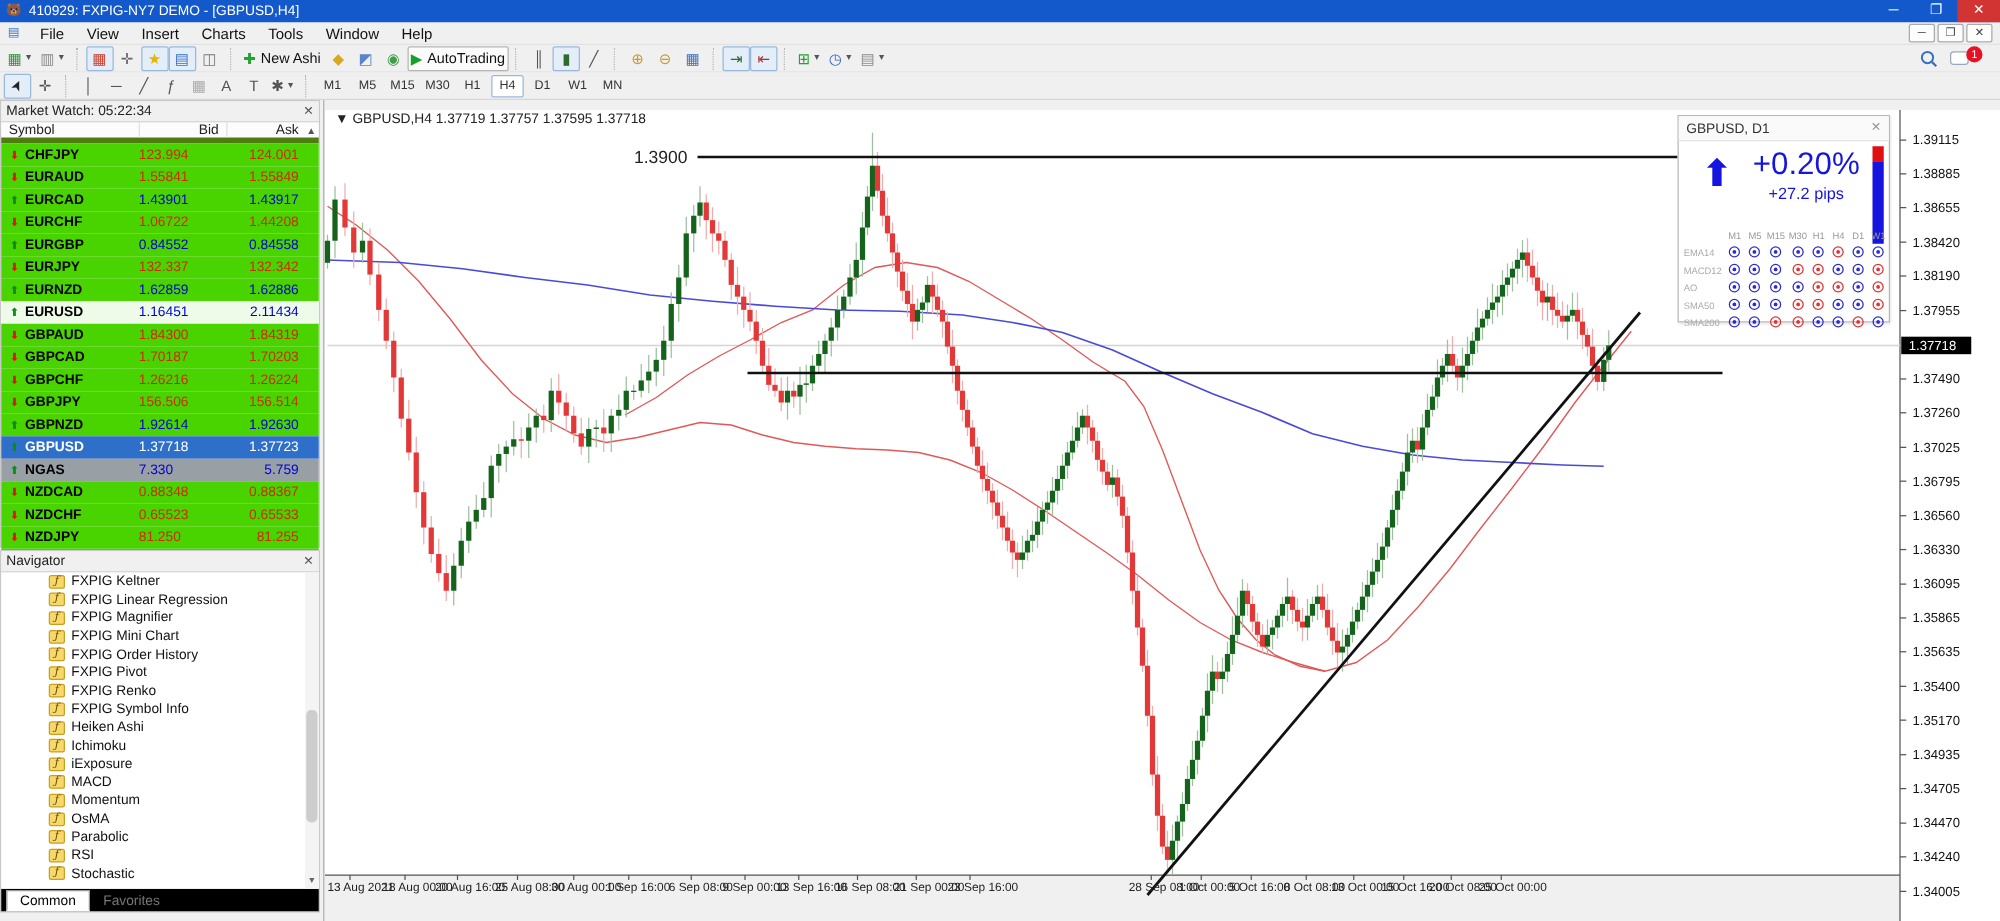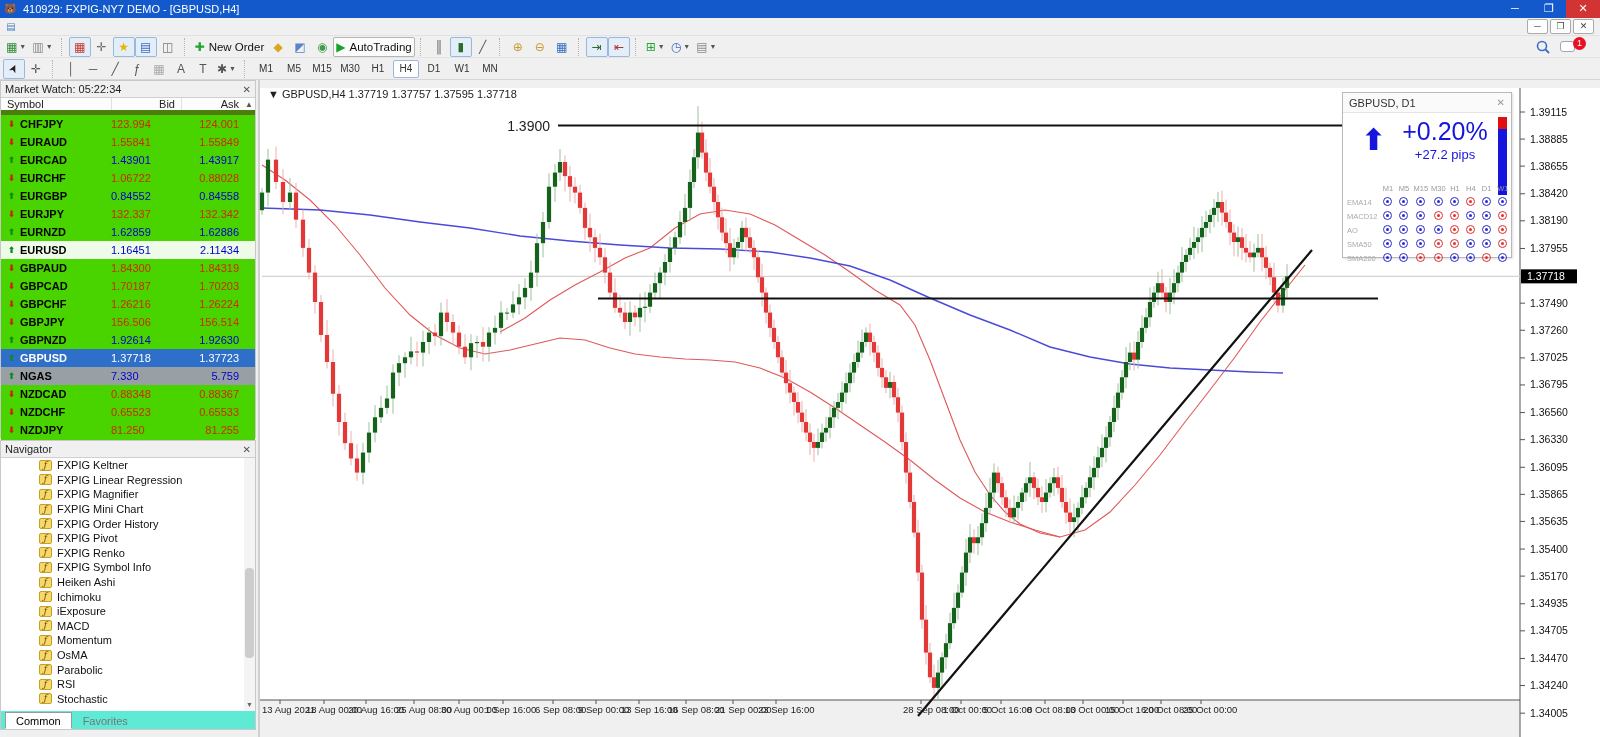--- a/index.html
+++ b/index.html
@@ -45,21 +45,21 @@
   .mw-row .sym { width:110px; display:flex; align-items:center; color:#000; font-weight:bold; }
   .mw-row .arr { width:13px; text-align:center; font-size:9px; margin:0 2px 0 4px; }
   .mw-row .bid { width:70px; padding-right:6px; }
   .mw-row .ask { width:62px; text-align:right; padding-right:4px; }
   .mw-row.sel { background:#2e6fc9; }
   .mw-row.sel .sym, .mw-row.sel .bid, .mw-row.sel .ask { color:#fff; }
   .mw-row.gray { background:#98a0a6; }
   .mw-row.pale { background:#eefbe8; }
   .val-dn { color:#cf2a00; }
   .val-up { color:#0000cd; }
-  .tabs { height:18px; display:flex; align-items:flex-end; background:#5eead4; padding-left:4px; }
+  .tabs { height:18px; display:flex; align-items:flex-end; background:#000000; padding-left:4px; }
   .tab { height:17px; line-height:16px; padding:0 10px; font-size:11px; color:#777;
          border:1px solid transparent; }
   .tab.active { background:#fff; border-color:#999; border-bottom-color:#fff; color:#000; }
   .nav-body { position:relative; background:#fff; overflow:hidden; }
   .nav-item { height:14.6px; display:flex; align-items:center; font-size:11px; color:#111; padding-left:38px; }
   .f-icon { width:13px; height:11px; background:#f7d86a; border:1px solid #c8a020; border-radius:2px;
             font-family:"DejaVu Serif",serif; font-style:italic; font-size:9px; line-height:9px;
             text-align:center; color:#6b4c00; margin-right:5px; flex:none; }
   .nav-scroll { position:absolute; right:0; top:0; width:11px; height:100%; background:#f4f4f4; }
   .nav-thumb { position:absolute; right:1px; width:9px; background:#cdcdcd; border-radius:4px; }
@@ -104,20 +104,29 @@
   <span>410929: FXPIG-NY7 DEMO - [GBPUSD,H4]</span>
   <div class="win-controls">
     <div class="win-btn">─</div>
     <div class="win-btn">❐</div>
     <div class="win-btn" style="background:#d23434;">✕</div>
   </div>
 </div>
 
 <div class="menubar">
   <div class="menu-doc-icon">▤</div>
+  <div style="display:flex;">
+      <div class="menu-item">File</div>
+      <div class="menu-item">View</div>
+      <div class="menu-item">Insert</div>
+      <div class="menu-item">Charts</div>
+      <div class="menu-item">Tools</div>
+      <div class="menu-item">Window</div>
+      <div class="menu-item">Help</div>
+    </div>
   <div class="child-controls">
     <div class="child-btn">─</div>
     <div class="child-btn">❐</div>
     <div class="child-btn">✕</div>
   </div>
 </div>
 
 <div class="toolbar1">
   <div style="display:flex; align-items:center; margin-left:3px;">
       <div class="tb-btn">
@@ -140,21 +149,21 @@
       </div>
       <div class="tb-btn active">
         <span style="color: rgb(59, 111, 196);">▤</span>
       </div>
       <div class="tb-btn">
         <span style="color: rgb(119, 119, 119);">◫</span>
       </div>
       <div class="tb-sep"></div>
       <div class="tb-btn">
         <span style="color: rgb(34, 164, 46);">✚</span>
-        <span class="lbl">New Order</span>
+        <span class="lbl">New Ashi</span>
       </div>
       <div class="tb-btn">
         <span style="color: rgb(217, 168, 31);">◆</span>
       </div>
       <div class="tb-btn">
         <span style="color: rgb(90, 132, 200);">◩</span>
       </div>
       <div class="tb-btn">
         <span style="color: rgb(63, 157, 71);">◉</span>
       </div>
@@ -297,21 +306,21 @@
         </div>
         <div class="bid val-up">1.43901</div>
         <div class="ask val-up">1.43917</div>
       </div>
       <div class="mw-row">
         <div class="sym">
           <span class="arr" style="color: rgb(210, 28, 0);">⬇</span>
           <span>EURCHF</span>
         </div>
         <div class="bid val-dn">1.06722</div>
-        <div class="ask val-dn">0.88028</div>
+        <div class="ask val-dn">1.44208</div>
       </div>
       <div class="mw-row">
         <div class="sym">
           <span class="arr" style="color: rgb(12, 138, 28);">⬆</span>
           <span>EURGBP</span>
         </div>
         <div class="bid val-up">0.84552</div>
         <div class="ask val-up">0.84558</div>
       </div>
       <div class="mw-row">

